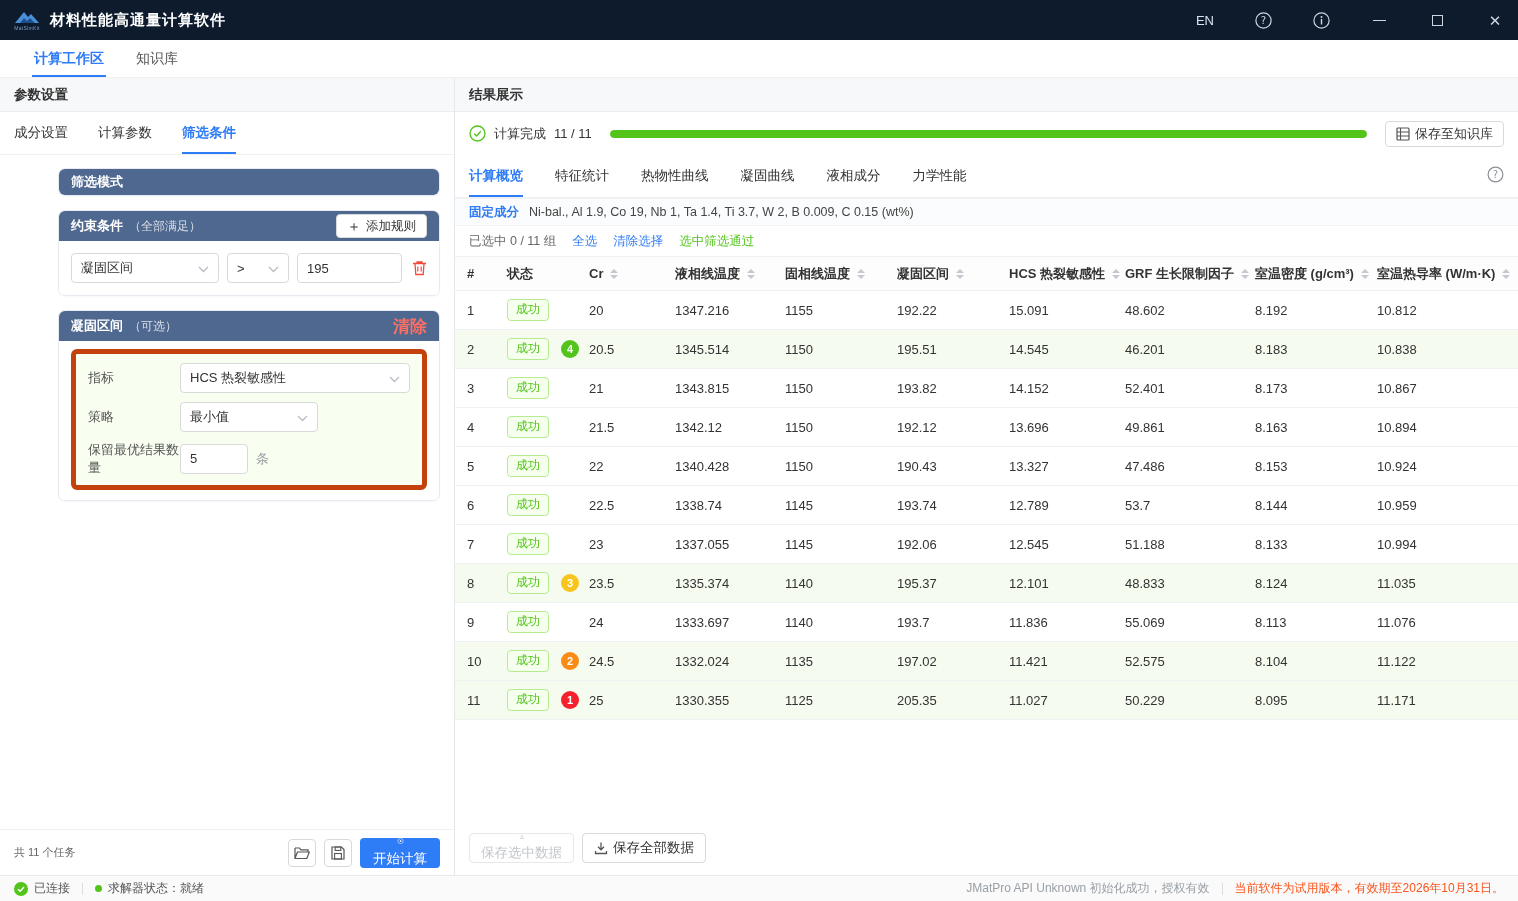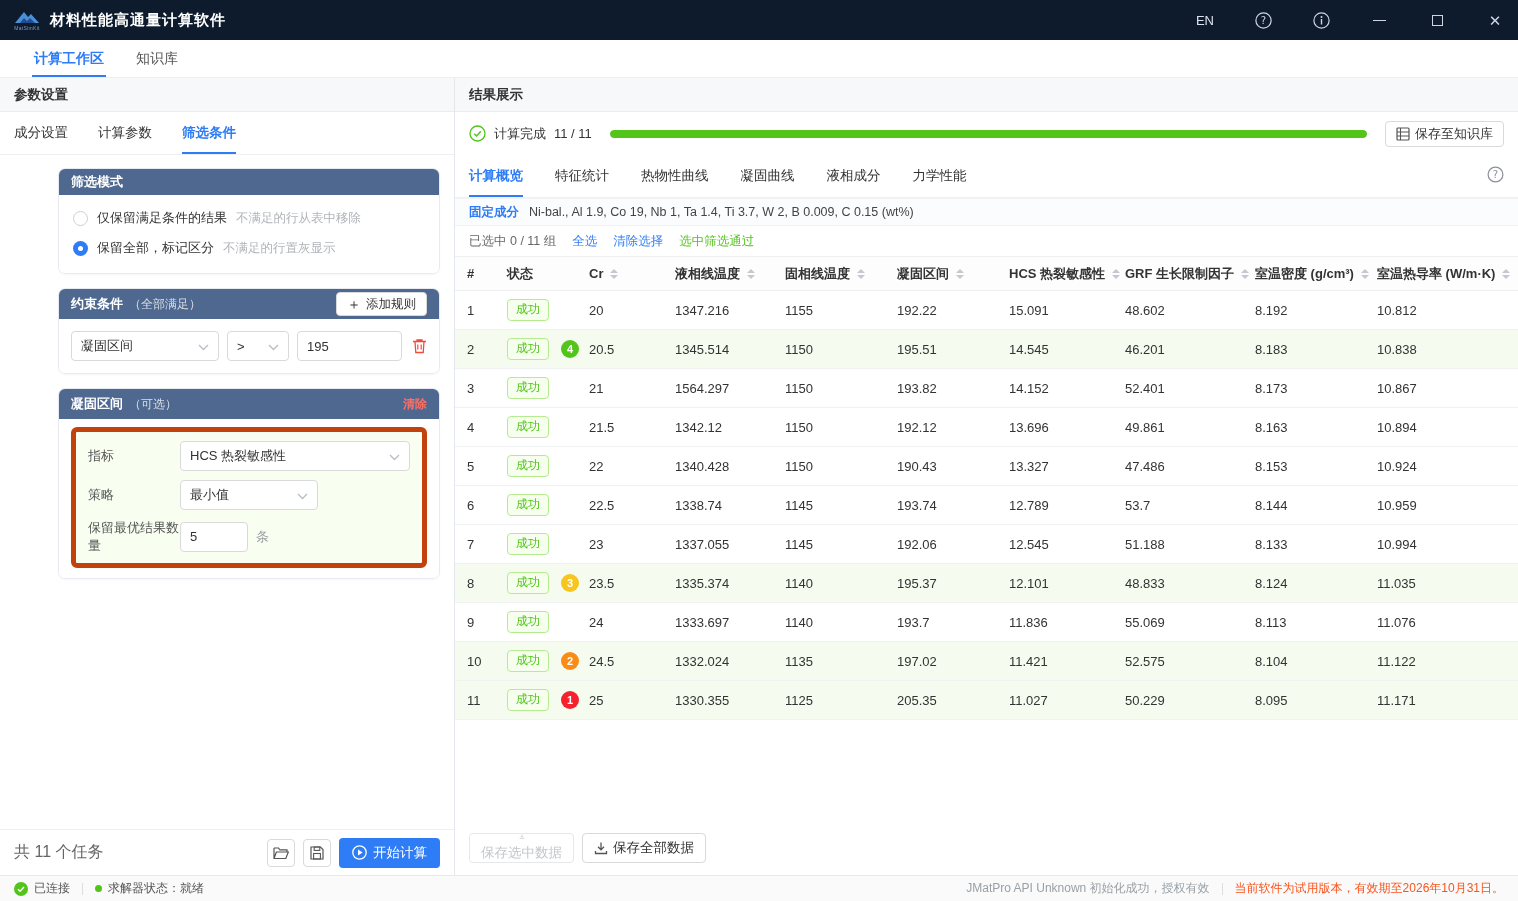--- a/index.html
+++ b/index.html
@@ -49,43 +49,43 @@
 
   .radio-row { display:flex; align-items:center; gap:9px; padding:6px 2px; cursor:pointer; }
   .radio { width:15px; height:15px; border-radius:50%; border:1px solid #cdd0d6; background:#fff; flex:none; position:relative; }
   .radio.checked { border:none; background:#2e7cf6; }
   .radio.checked::after { content:""; position:absolute; left:5px; top:5px; width:5px; height:5px; border-radius:50%; background:#fff; }
   .radio-label { font-size:13px; color:#333; }
   .radio-hint { font-size:12.5px; color:#b0b3b8; }
 
   .btn { display:inline-flex; align-items:center; gap:5px; background:#fff; border:1px solid #d9d9d9; border-radius:4px; font-size:12.5px; color:#333; cursor:pointer; }
   .add-rule-btn { margin-left:auto; height:24px; padding:0 10px; }
-  .clear-link { margin-left:auto; color:#ff6e63; font-size:12px; cursor:pointer; }
+  .clear-link { margin-left:auto; color:#ff6e63; font-size:17px; cursor:pointer; }
 
   .rule-row { display:flex; align-items:center; gap:8px; padding:4px 0 2px; }
   .select { height:30px; border:1px solid #d9d9d9; border-radius:4px; background:#fff; display:flex; align-items:center; padding:0 9px; font-size:13px; color:#333; cursor:pointer; }
   .select .chev { margin-left:auto; }
   .sel-field { width:190px; }
   .sel-op { width:76px; }
   .text-input { height:30px; border:1px solid #d9d9d9; border-radius:4px; padding:0 9px; font-size:13px; color:#333; width:105px; font-family:inherit; }
   .trash-btn { margin-left:2px; background:none; border:none; cursor:pointer; display:flex; }
 
   .rank-box { background:#f8fff1; border:5px solid #c2410c; border-radius:6px; padding:9px 12px; }
   .form-row { display:flex; align-items:center; margin-bottom:9px; }
   .form-row:last-child { margin-bottom:0; }
   .form-label { width:92px; flex:none; font-size:13px; color:#555; line-height:1.35; }
   .sel-metric { width:292px; }
   .sel-strategy { width:138px; }
   .num-input { width:68px; }
   .unit { margin-left:8px; color:#9aa0a6; font-size:13px; }
 
   .left-footer { flex:none; border-top:1px solid #eef0f2; height:46px; display:flex; align-items:center; padding:0 14px; gap:8px; }
-  .task-count { color:#666; font-size:16px; margin-right:auto; }
+  .task-count { color:#666; font-size:11px; margin-right:auto; }
   .icon-btn { width:28px; height:28px; align-items:center; justify-content:center; display:inline-flex; }
-  .primary-btn { height:30px; padding:0 13px; background:#2e7cf6; border:none; border-radius:4px; color:#fff; font-size:13.5px; display:inline-flex; align-items:center; gap:6px; cursor:pointer; font-family:Liberation Sans, sans-serif; }
+  .primary-btn { height:30px; padding:0 13px; background:#2e7cf6; border:none; border-radius:4px; color:#fff; font-size:13.5px; display:inline-flex; align-items:center; gap:6px; cursor:pointer; font-family:Liberation Sans, sans-serif;flex-direction:column; }
 
   
   .progress-row { height:43px; display:flex; align-items:center; padding:0 14px; gap:8px; flex:none; border-bottom:0; }
   .progress-label { font-size:13px; color:#333; }
   .progress-count { font-size:13px; color:#333; }
   .progress-track { flex:1; height:8px; border-radius:4px; background:#edf3ea; margin:0 10px; overflow:hidden; }
   .progress-fill { height:100%; background:#52c41a; border-radius:4px; }
   .save-kb-btn { height:26px; padding:0 10px; font-size:13px; }
 
   .comp-row { height:28px; background:#fbfcfd; border-top:1px solid #f2f3f5; border-bottom:1px solid #f2f3f5; display:flex; align-items:center; padding:0 14px; gap:10px; flex:none; }
@@ -182,32 +182,20 @@
           <div class="sub-tab">计算参数</div>
           <div class="sub-tab active">筛选条件</div>
         </div>
 
       <div class="left-scroll">
 
         <div class="card">
           <div class="card-header">
             <span>筛选模式</span>
           </div>
-          <div class="card-body">
-              <div class="radio-row">
-                <span class="radio"></span>
-                <span class="radio-label">仅保留满足条件的结果</span>
-                <span class="radio-hint">不满足的行从表中移除</span>
-              </div>
-              <div class="radio-row">
-                <span class="radio checked"></span>
-                <span class="radio-label">保留全部，标记区分</span>
-                <span class="radio-hint">不满足的行置灰显示</span>
-              </div>
-            </div>
         </div>
 
         <div class="card">
           <div class="card-header tall">
             <span>约束条件</span>
             <span class="card-sub">（全部满足）</span>
             <button class="btn add-rule-btn">
               <span style="font-size:14px;line-height:1;">＋</span>
               <span>添加规则</span>
             </button>
@@ -440,21 +428,21 @@
             <div class="td">46.201</div>
             <div class="td">8.183</div>
             <div class="td">10.838</div>
           </div>
           <div class="grid-row trow">
             <div class="td">3</div>
             <div class="td status-cell">
               <span class="badge-success">成功</span>
             </div>
             <div class="td">21</div>
-            <div class="td">1564.297</div>
+            <div class="td">1343.815</div>
             <div class="td">1150</div>
             <div class="td">193.82</div>
             <div class="td">14.152</div>
             <div class="td">52.401</div>
             <div class="td">8.173</div>
             <div class="td">10.867</div>
           </div>
           <div class="grid-row trow">
             <div class="td">4</div>
             <div class="td status-cell">

